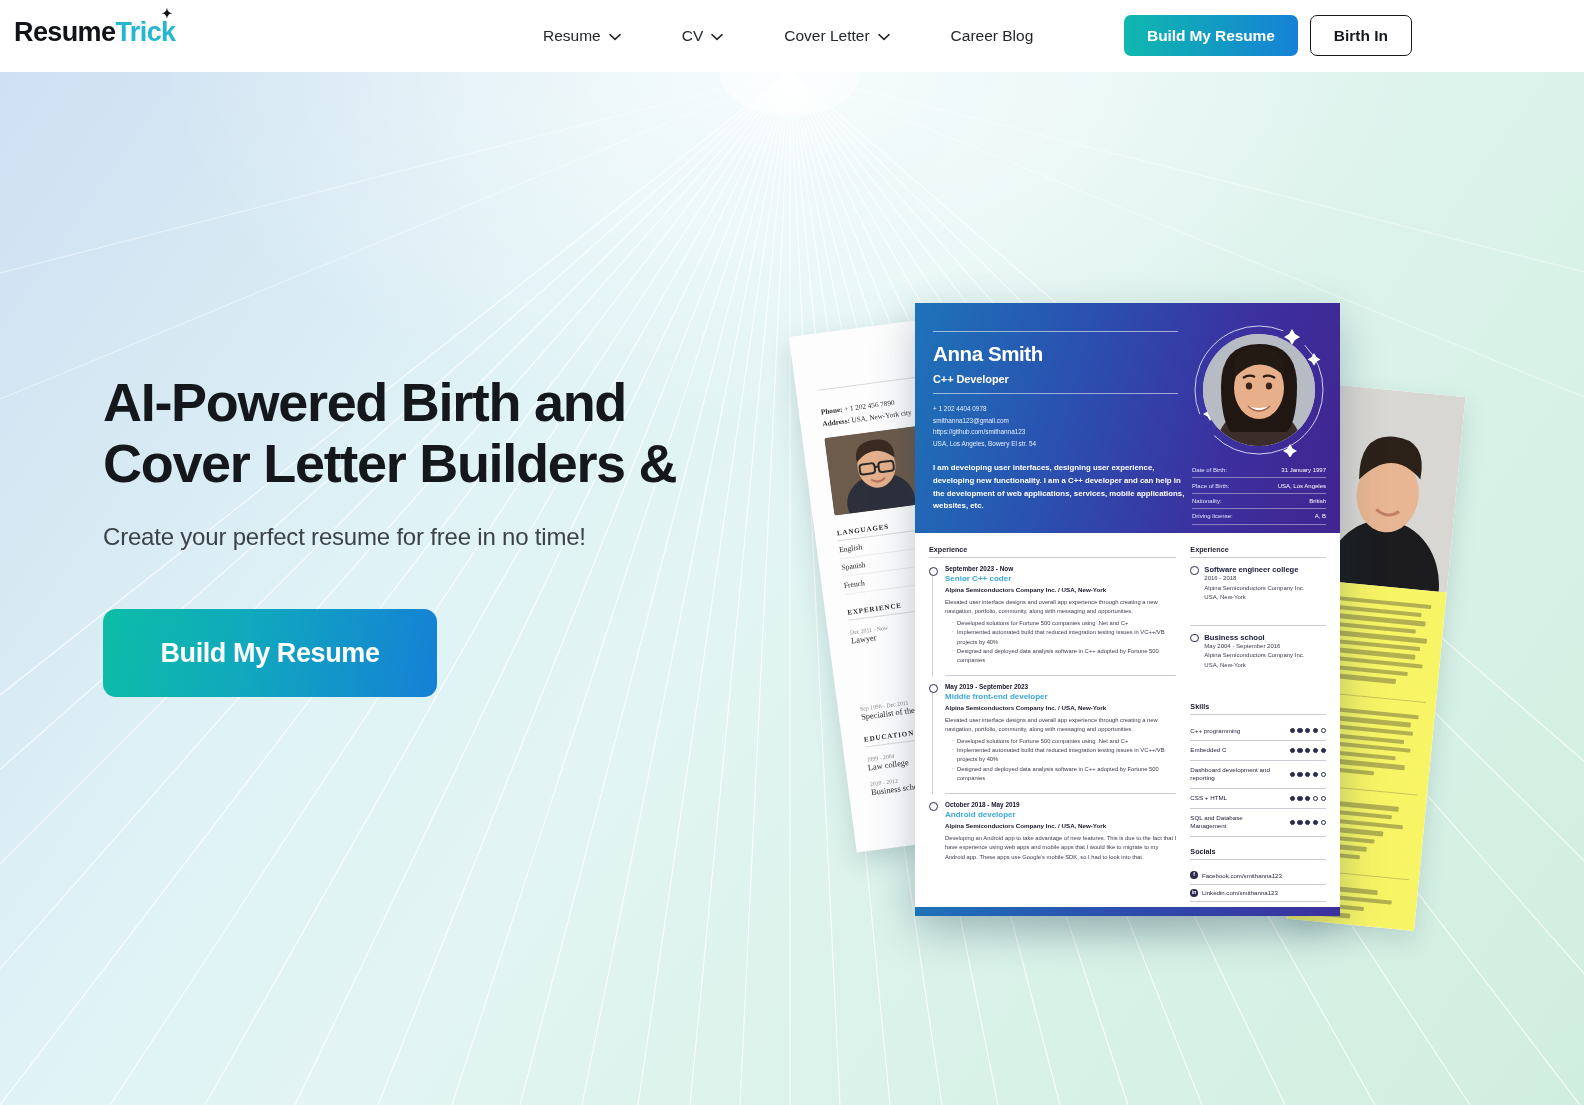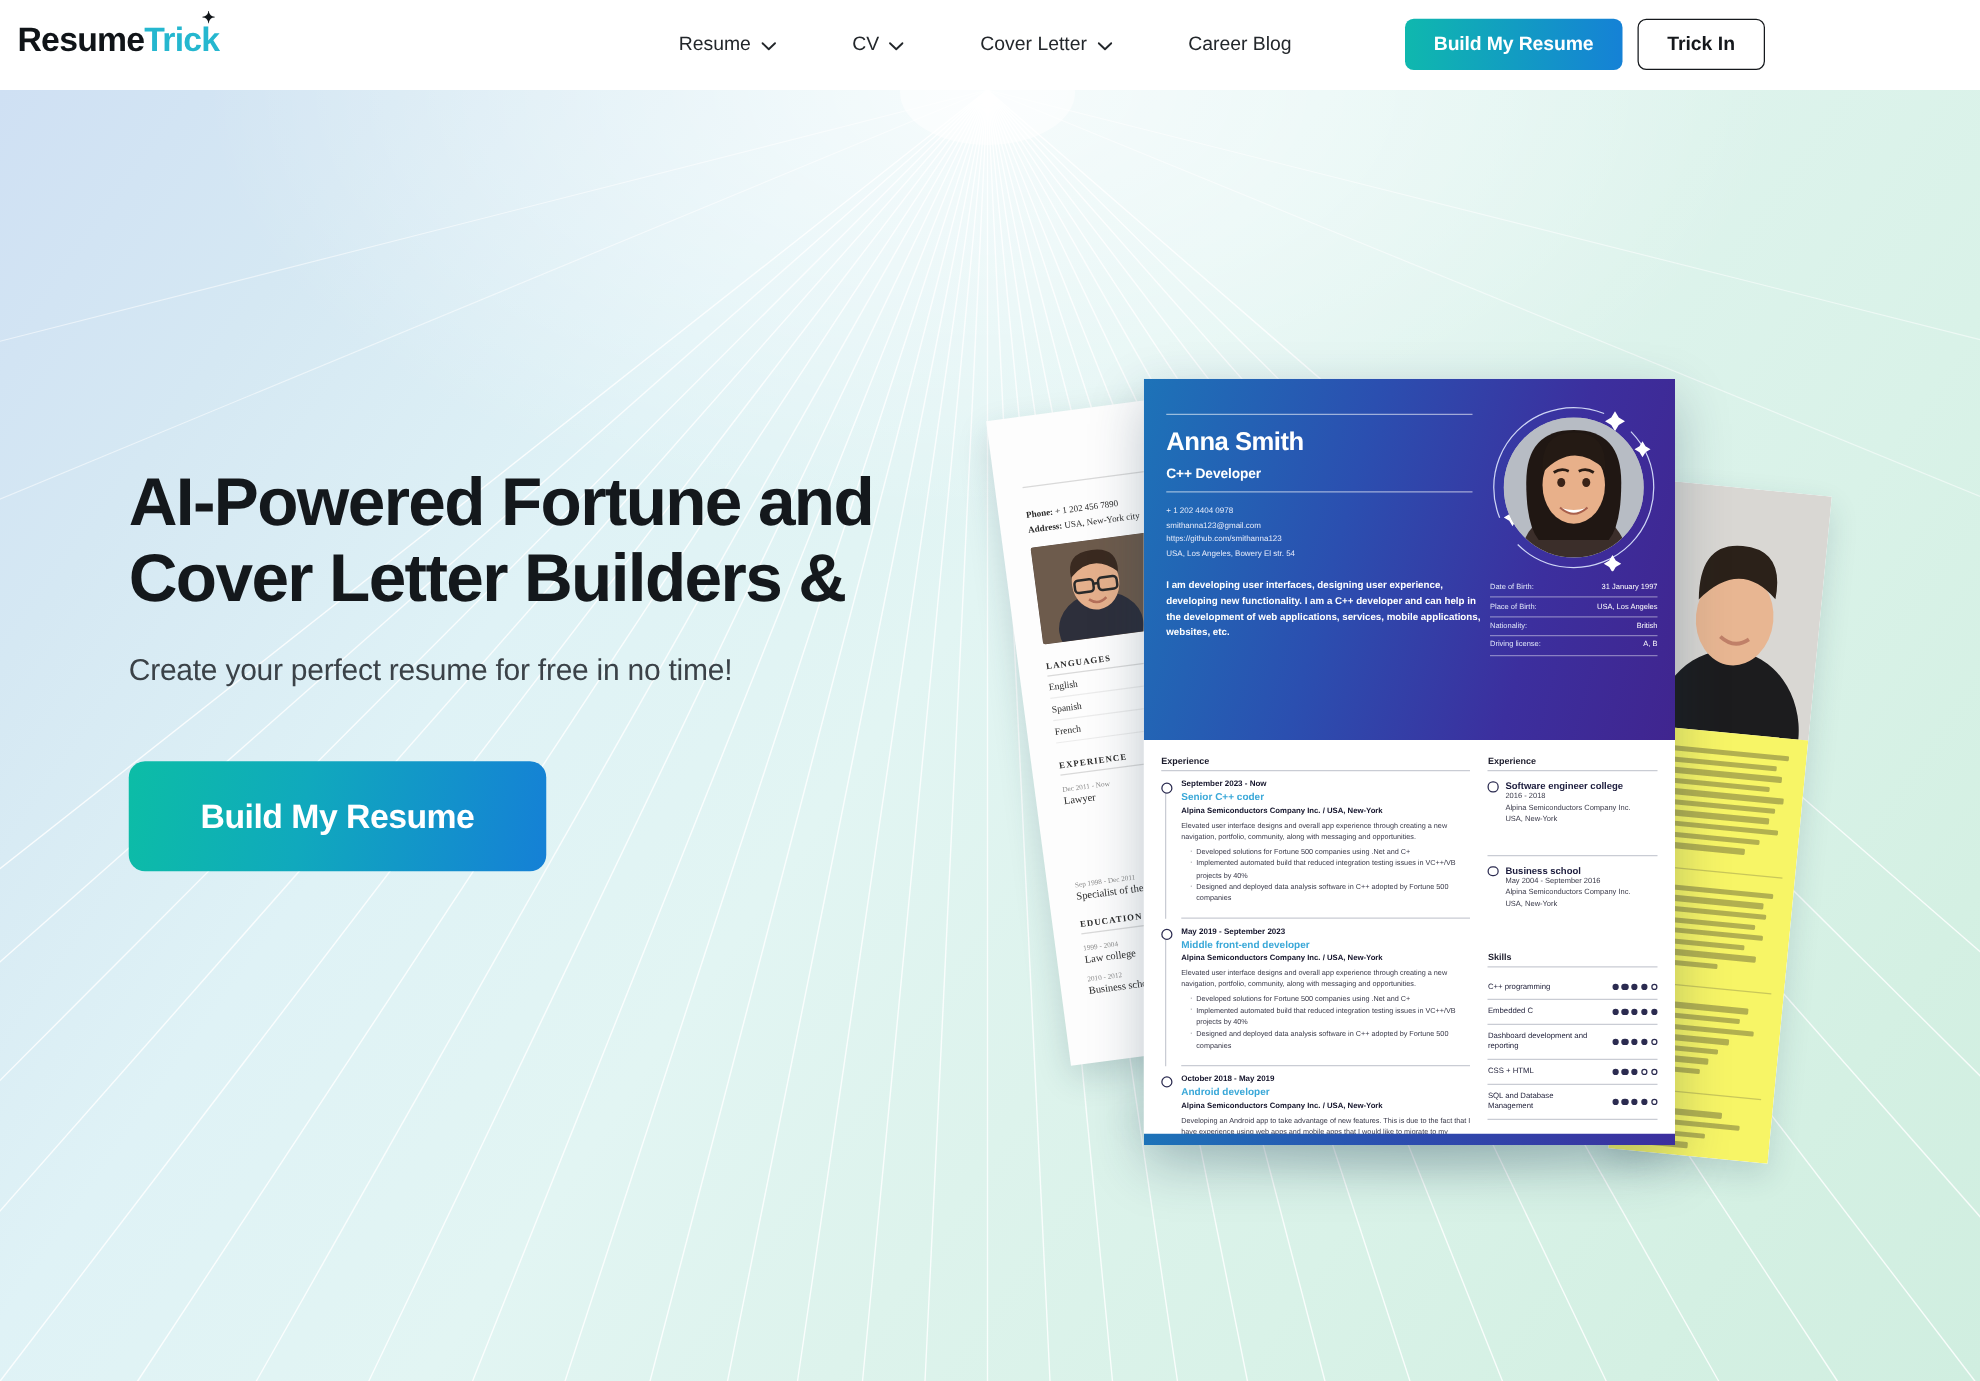--- a/index.html
+++ b/index.html
@@ -188,21 +188,21 @@
   .card-main {
     position: absolute; left: 915px; top: 231px;
     width: 425px; height: 613px;
     background: #ffffff;
     box-shadow: 0 16px 40px rgba(25,55,80,0.28);
     overflow: hidden;
     font-family: "Liberation Sans", sans-serif;
   }
   .cm-head {
     position: relative;
-    height: 289px; width: 425px;
+    height: 230px; width: 425px;
     background: linear-gradient(105deg, #1d73b8 0%, #2b4fb0 38%, #3c2f9e 72%, #40258f 100%);
     padding: 28px 24px 14px 18px;
     color: #fff;
   }
   .cm-name {
     font-size: 20.5px; font-weight: 700; letter-spacing: -0.4px;
     padding: 10px 0 7px 0;
     border-top: 1px solid rgba(255,255,255,0.55);
     width: 245px;
   }
@@ -336,21 +336,21 @@
           </svg>
       </span>
     </div>
     <div class="nav-item">
       <span>Career Blog</span>
     </div>
   </div>
 
   <div class="hdr-actions">
     <button class="btn-build-sm">Build My Resume</button>
-    <button class="btn-signin">Trick In</button>
+    <button class="btn-signin">Birth In</button>
   </div>
 </div>
 
 <div class="hero">
   <div class="hero-bg"></div>
   <div class="hero-bg-soft"></div>
 
   <div class="rays">
     <svg viewBox="0 0 1584 1033" preserveAspectRatio="none">
       <g stroke="#ffffff" stroke-width="1.1" opacity="0.85">
@@ -390,21 +390,21 @@
         <line x1="790" y1="0" x2="-900" y2="430"></line>
         <line x1="790" y1="0" x2="2500" y2="700"></line>
         <line x1="790" y1="0" x2="2500" y2="430"></line>
       </g>
       <ellipse cx="790" cy="2" rx="70" ry="42" fill="#ffffff" opacity="0.55"></ellipse>
     </svg>
   </div>
 
   <div class="hero-text">
     <h1 class="hero-title">
-      <span>AI-Powered Fortune and</span><br>
+      <span>AI-Powered Birth and</span><br>
       <span>Cover Letter Builders &amp;</span><br>
     </h1>
     <p class="hero-sub">Create your perfect resume for free in no time!</p>
     <button class="btn-cta">Build My Resume</button>
   </div>
 
   <div class="cards">
 
     <div class="card-shadow"></div>
 

